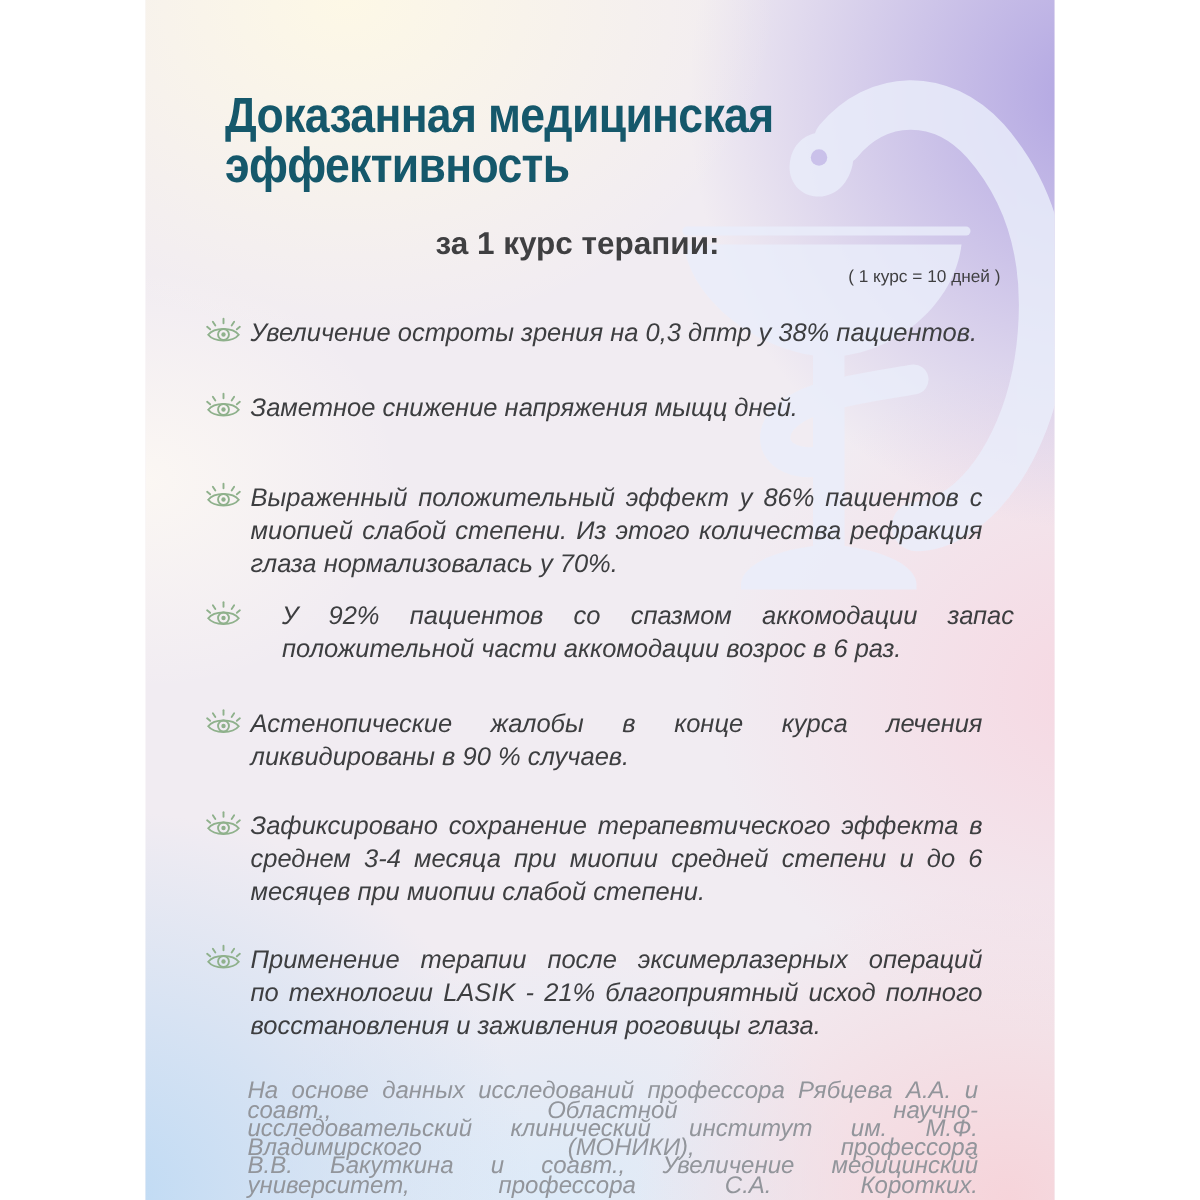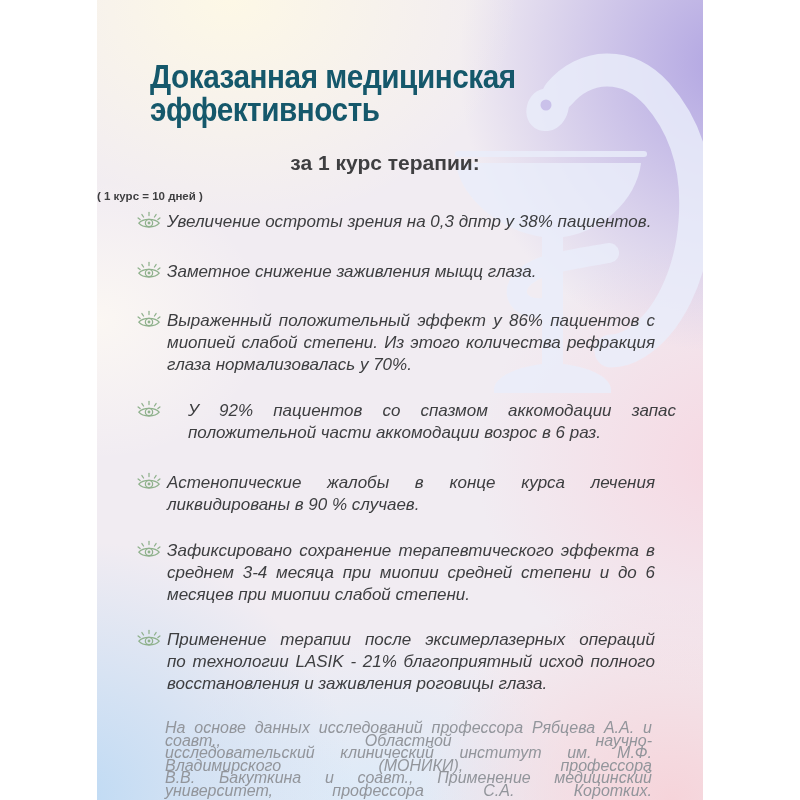--- a/index.html
+++ b/index.html
@@ -17,22 +17,22 @@
       radial-gradient(ellipse 55% 35% at 95% 100%, #f6d4da 0%, rgba(246,212,218,0) 75%),
       radial-gradient(ellipse 50% 30% at 45% 100%, #dceaf8 0%, rgba(220,234,248,0) 70%);
   }
   .watermark{position:absolute;left:350px;top:50px;width:260px;height:350px;opacity:.82;}
   .title{position:absolute;left:53px;top:60px;margin:0;
     font-size:33px;line-height:33px;font-weight:bold;color:#15586B;
     letter-spacing:-0.5px;transform:scaleX(.9);transform-origin:left top;white-space:nowrap;}
   .title span{display:block;}
   .subtitle{position:absolute;left:0;top:150px;width:576px;text-align:center;
     font-size:21px;line-height:25px;font-weight:bold;color:#3F3F41;}
-  .subnote{position:absolute;left:0;top:190px;width:570px;text-align:left;
-    font-size:11.5px;font-weight:bold;color:#3F3F41;}
+  .subnote{position:absolute;left:0;top:179px;width:570px;text-align:right;
+    font-size:11.5px;font-weight:normal;color:#3F3F41;}
   .item{position:absolute;left:0;width:606px;}
   .item .icon{position:absolute;left:40px;top:0px;}
   .item-text{margin-left:70px;width:488px;font-size:17px;line-height:22px;color:#3D3E40;}
   .item-text .line{text-align:justify;text-align-last:justify;white-space:normal;font-style:italic;}
   .item-text .line.last{text-align-last:left;}
   .footnote{position:absolute;left:68px;top:722px;width:487px;
     font-size:16px;line-height:12.5px;font-style:italic;color:#92959B;}
   .footnote .fn-line{text-align:justify;text-align-last:justify;}
 </style>
 </head>
@@ -87,24 +87,24 @@
       <path d="M7 6.6 L5.2 3.9"></path>
       <path d="M19 6.6 L20.8 3.9"></path>
       <path d="M3.2 9.4 L1 7.6"></path>
       <path d="M22.8 9.4 L25 7.6"></path>
       <path d="M1.8 13.4 C6.2 7.8 19.8 7.8 24.2 13.4 C19.8 19 6.2 19 1.8 13.4 Z"></path>
       <circle cx="13" cy="13.2" r="4"></circle>
     </g>
     <circle cx="13" cy="13.2" r="1.6" fill="#8FB18C"></circle>
   </svg>
 <div class="item-text">
-            <div class="line last">Заметное снижение заживления мыщц глаза.</div>
-          </div>
-        </div>
-        <div class="item" style="top: 310px;">
+            <div class="line last">Заметное снижение напряжения мыщц дней.</div>
+          </div>
+        </div>
+        <div class="item" style="top: 321px;">
   <svg class="icon" width="24" height="20" viewBox="0 0 26 22" fill="none">
     <g stroke="#8FB18C" stroke-width="1.4" stroke-linecap="round">
       <path d="M13 5 V1.6"></path>
       <path d="M7 6.6 L5.2 3.9"></path>
       <path d="M19 6.6 L20.8 3.9"></path>
       <path d="M3.2 9.4 L1 7.6"></path>
       <path d="M22.8 9.4 L25 7.6"></path>
       <path d="M1.8 13.4 C6.2 7.8 19.8 7.8 24.2 13.4 C19.8 19 6.2 19 1.8 13.4 Z"></path>
       <circle cx="13" cy="13.2" r="4"></circle>
     </g>
@@ -188,17 +188,17 @@
             <div class="line">Применение терапии после эксимерлазерных операций</div>
             <div class="line">по технологии LASIK - 21% благоприятный исход полного</div>
             <div class="line last">восстановления и заживления роговицы глаза.</div>
           </div>
         </div>
       </div>
 
     <div id="footnote" class="footnote">
         <div class="fn-line">На основе данных исследований профессора Рябцева А.А. и соавт., Областной научно-</div>
         <div class="fn-line">исследовательский клинический институт им. М.Ф. Владимирского (МОНИКИ), профессора</div>
-        <div class="fn-line">В.В. Бакуткина и соавт., Применение медицинский университет, профессора С.А. Коротких.</div>
+        <div class="fn-line">В.В. Бакуткина и соавт., Увеличение медицинский университет, профессора С.А. Коротких.</div>
       </div>
 
   </div>
 </div>
 
 </body></html>

